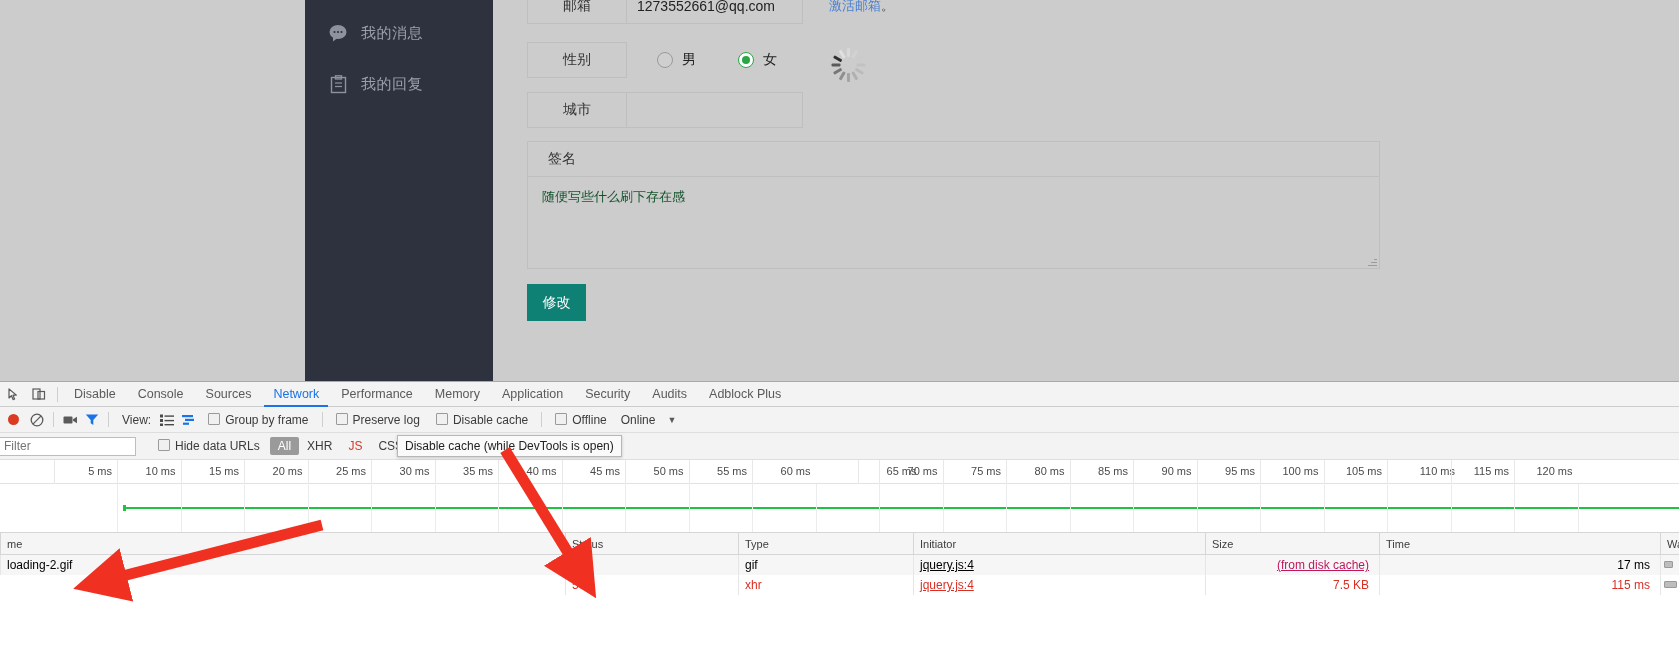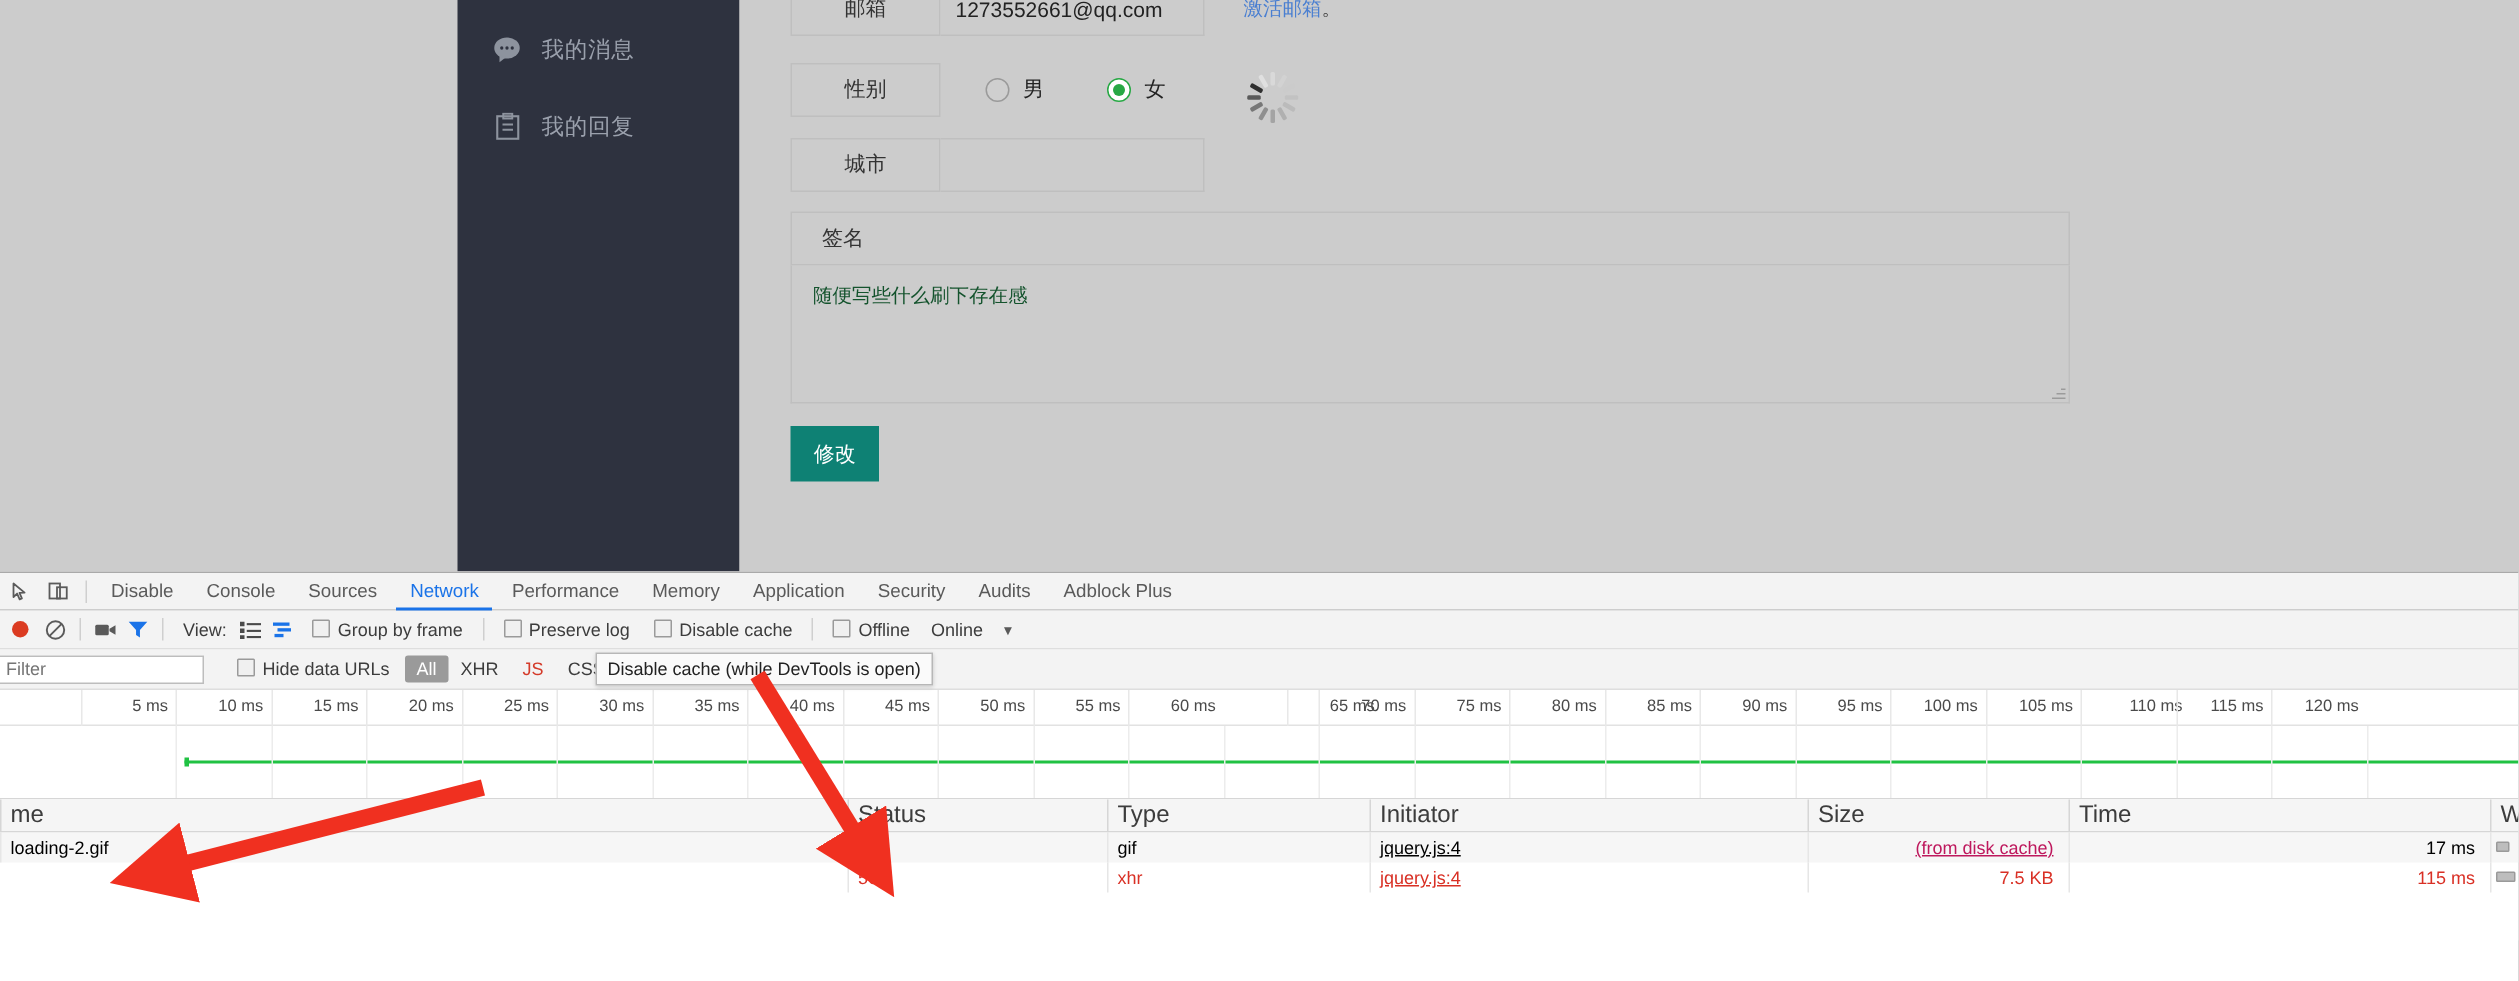--- a/index.html
+++ b/index.html
@@ -228,21 +228,21 @@
   }
   .ov-greenline::before {
     content: ""; position: absolute; left: 0; top: -2px; width: 3px; height: 6px; background: #20c243;
   }
 
   .dt-table { position: relative; background: #fff; height: 94px; }
   .th-row {
     height: 22px; background: #f5f5f5;
     border-bottom: 1px solid #d6d6d6;
     position: relative;
-    font-size: 16px; color: #3c3c3c;
+    font-size: 11px; color: #3c3c3c;
   }
   .th {
     position: absolute; top: 0; height: 22px; line-height: 22px;
     border-left: 1px solid #d6d6d6; padding-left: 6px;
     white-space: nowrap; overflow: hidden;
   }
   .tr {
     height: 20px; position: relative; font-size: 12px;
   }
   .tr.alt { background: #f6f6f6; }

